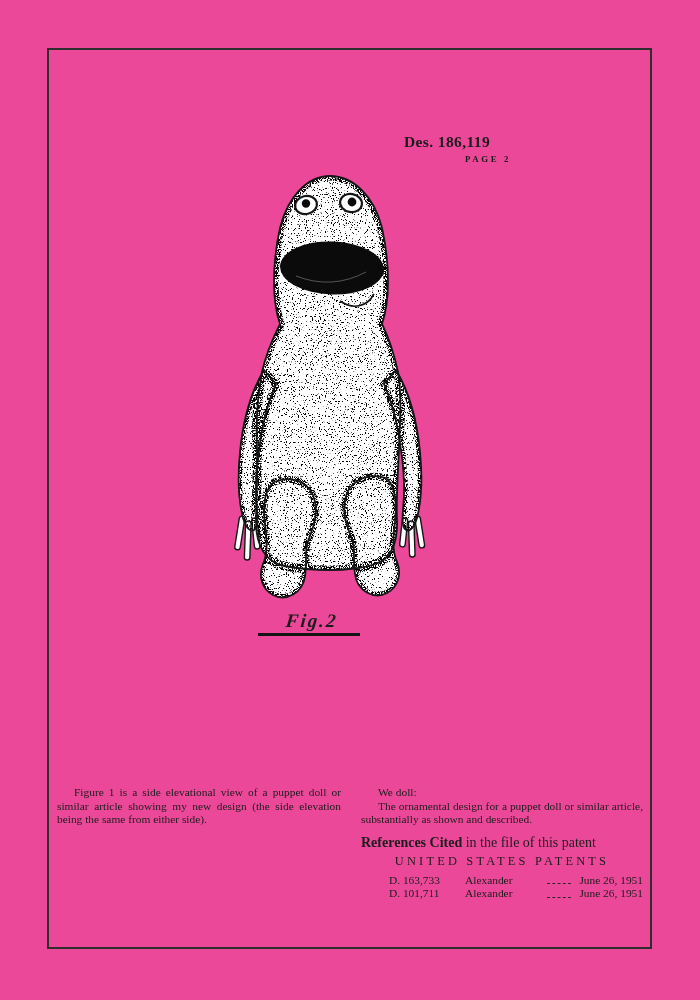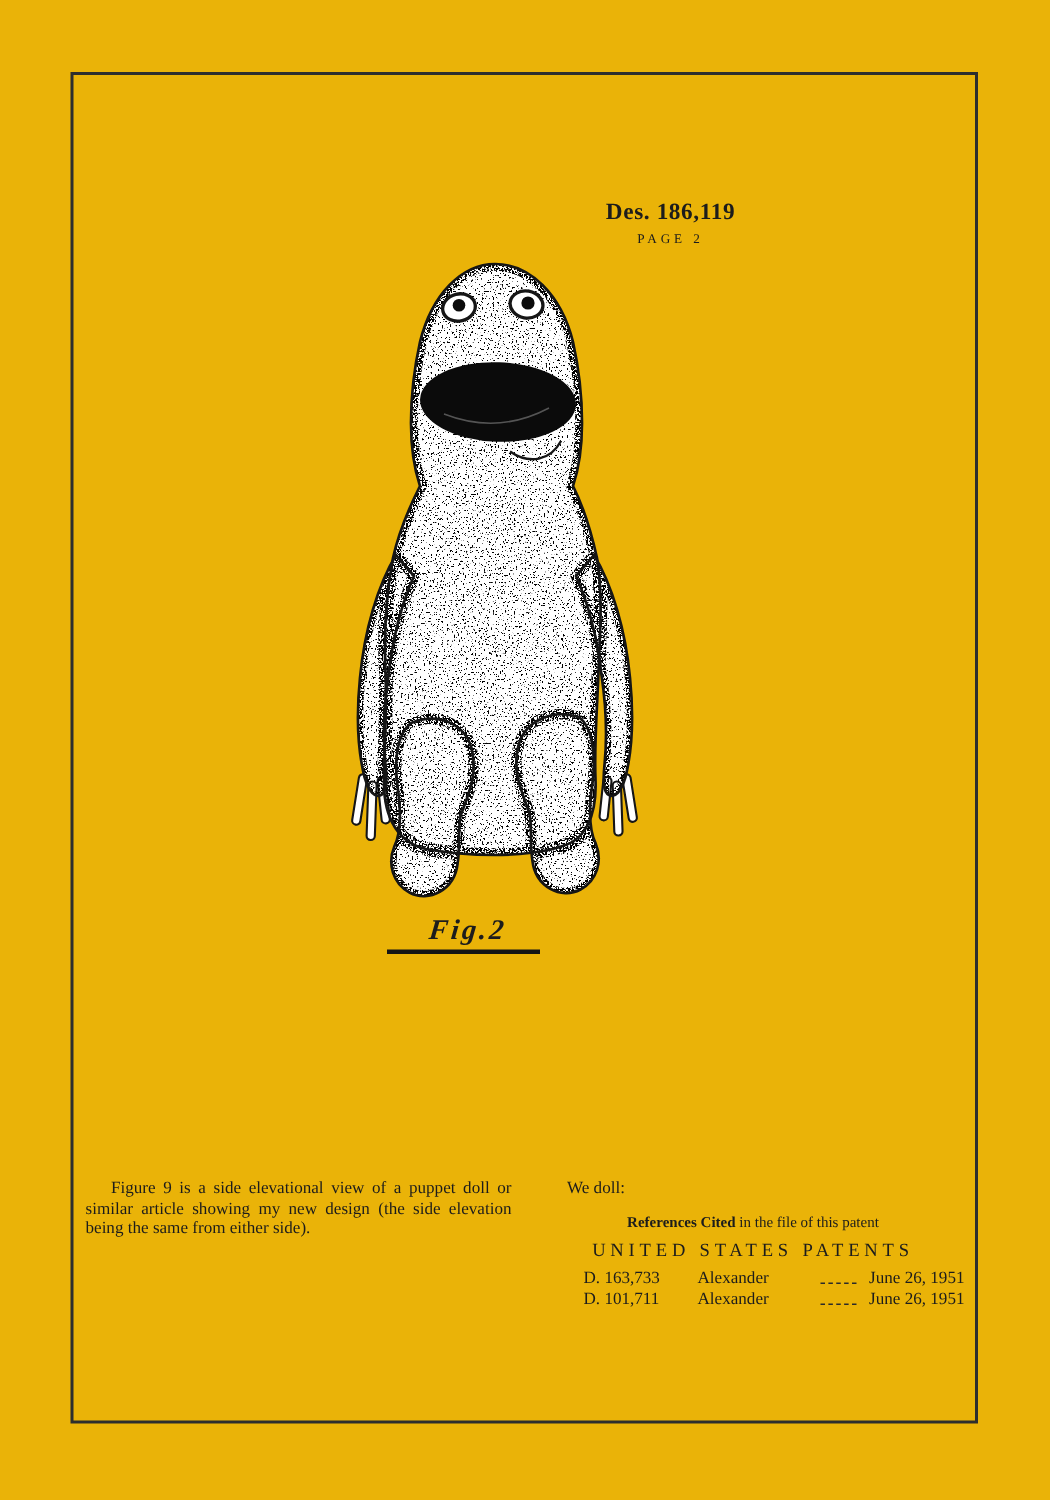--- a/index.html
+++ b/index.html
@@ -1,39 +1,39 @@
 <!DOCTYPE html>
 <html><head>
 <meta charset="utf-8">
 <title>Document</title>
 <style>
   html,body{margin:0;padding:0;}
   body{width:700px;height:1000px;background:#ffffff;position:relative;overflow:hidden;
        font-family:"Liberation Serif", serif;color:#1c1c1c;}
-  .canvas{position:absolute;inset:0;background:#eab308;outline:1px solid #e3e3e3;}
+  .canvas{position:absolute;inset:0;background:#ec4899;outline:1px solid #e3e3e3;}
   .frame{position:absolute;left:47px;top:48px;width:605px;height:901px;
          border:2px solid #2e2e2e;box-sizing:border-box;}
   
   .hdr{position:absolute;left:383px;top:133px;width:128px;text-align:center;}
   .patnum{font-size:15.5px;font-weight:bold;letter-spacing:0.4px;line-height:17px;}
-  .pagelbl{margin-top:4px;font-size:8.8px;font-weight:normal;letter-spacing:2.6px;}
+  .pagelbl{margin-top:4px;font-size:8.8px;font-weight:bold;letter-spacing:2.6px;text-align:right;}
   
   .drawing{position:absolute;left:210px;top:166px;width:235px;height:445px;}
   
   .figlab{position:absolute;left:258px;top:610px;width:92px;text-align:center;
           border-bottom:3px solid #151515;padding:0 2px 1px 8px;}
   .figlab span{display:inline-block;font-style:italic;font-weight:bold;font-size:19px;
                letter-spacing:2px;transform:skewX(-6deg);}
   
   .col{position:absolute;top:786px;font-size:11.4px;line-height:13.7px;}
   .col-left{left:57px;width:284px;}
   .col-right{left:361px;width:282px;}
   .col p{margin:0;text-align:justify;text-indent:17px;}
   .col p.noj{text-align:left;}
-  .refline{margin-top:9px;text-align:center;text-indent:0;font-size:10px;}
+  .refline{margin-top:9px;text-align:left;text-indent:0;font-size:14px;}
   .refline b{font-weight:bold;}
   .uspat{margin-top:5px;text-align:center;letter-spacing:3.2px;font-size:12.4px;white-space:nowrap;}
   .reftable{margin-top:5px;}
   .ref-row{display:flex;align-items:flex-end;line-height:13.8px;}
   .ref-num{width:76px;flex:none;margin-left:28px;}
   .ref-name{width:82px;flex:none;}
   .leader{flex:1;border-bottom:1.6px dashed #2a2a2a;margin:0 8px 3.5px 0;}
   .ref-date{flex:none;white-space:nowrap;}
 </style>
 </head>
@@ -152,25 +152,26 @@
       <circle cx="142" cy="36" r="4.4" fill="#0b0b0b"></circle>
     </g>
     <path d="M130,135 C143,144 157,141 164,128" fill="none" stroke="#161616" stroke-width="1.6"></path>
   </svg>
 
   <div class="figlab">
     <span>Fig.2</span>
   </div>
 
   <div class="col col-left">
-    <p>Figure 9 is a side elevational view of a puppet doll or similar article showing my new design (the side elevation being the same from either side).</p>
+    <p>Figure 1 is a side elevational view of a puppet doll or similar article showing my new design (the side elevation being the same from either side).</p>
   </div>
 
   <div class="col col-right">
     <p class="noj">We doll:</p>
+    <p>The ornamental design for a puppet doll or similar article, substantially as shown and described.</p>
     <div class="refline">
       <b>References Cited</b>
       <span>in the file of this patent</span>
     </div>
     <div class="uspat">UNITED STATES PATENTS</div>
     <div class="reftable">
       <div class="ref-row">
         <span class="ref-num">D. 163,733</span>
         <span class="ref-name">Alexander</span>
         <span class="leader"></span>

